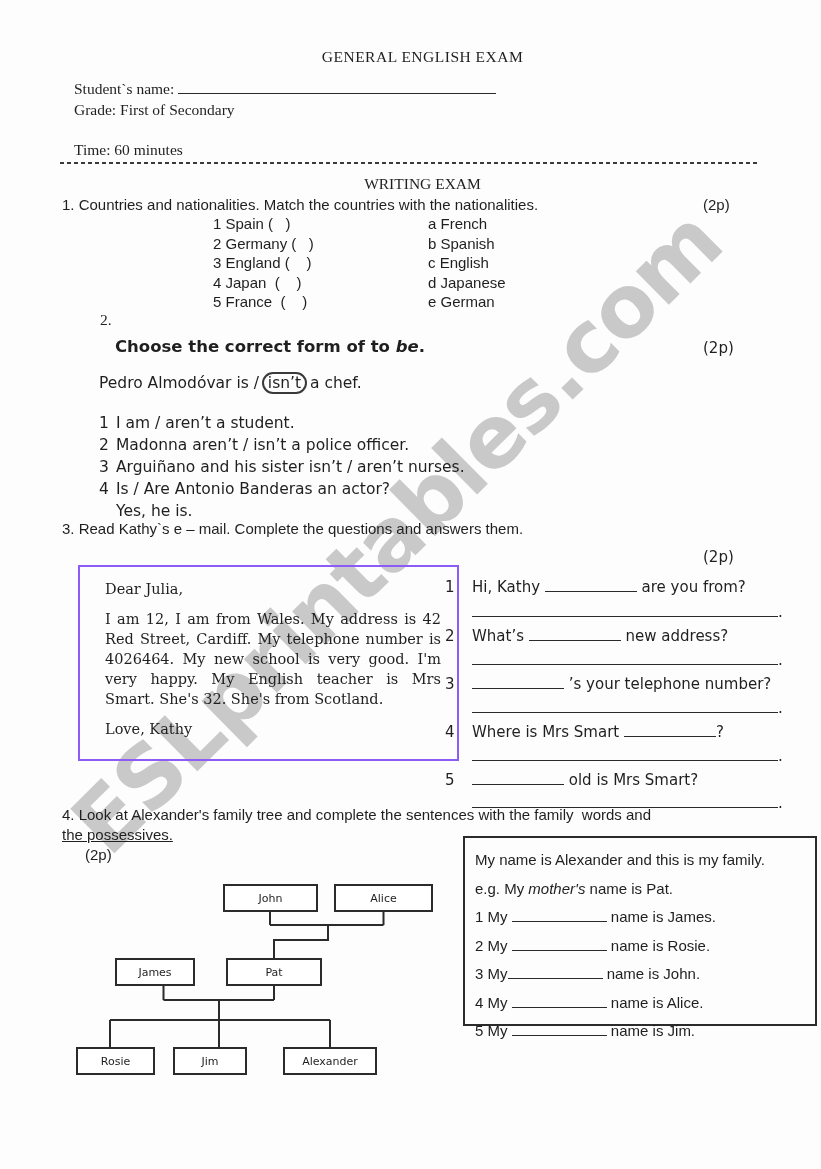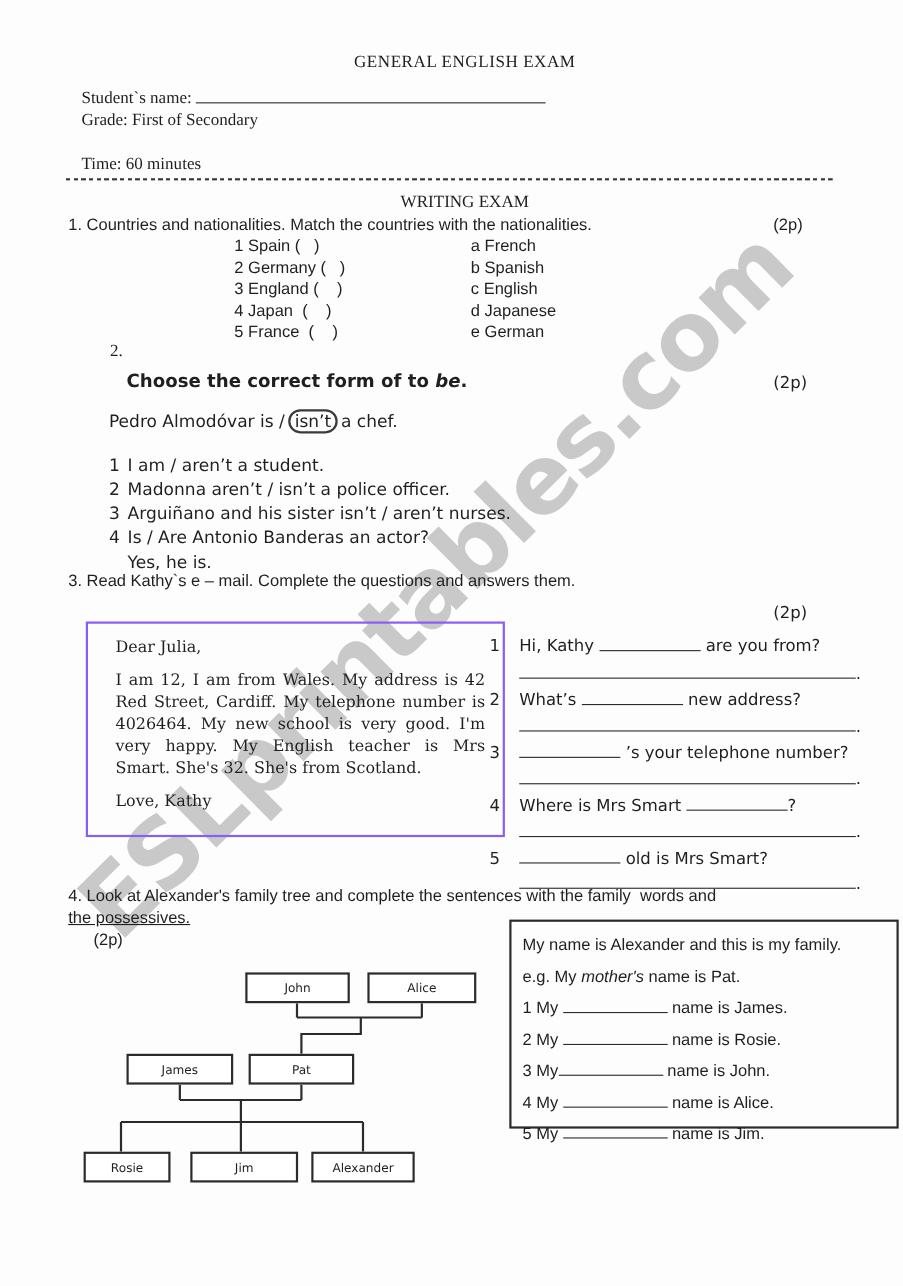--- a/index.html
+++ b/index.html
@@ -129,24 +129,24 @@
     <div class="abs sans" style="left:62px;top:806px;white-space:pre;">4. Look at Alexander's family tree and complete the sentences with the family  words and</div>
     <div class="abs sans" style="left:62px;top:826px;text-decoration:underline;">the possessives.</div>
     <div class="abs sans pts" style="left:85px;top:846px;">(2p)</div>
 
     <div class="abs treewrap">
       <svg width="400" height="205" viewBox="0 0 400 205" style="position:absolute;left:0;top:0;">
         <path d="M210 35 V48 M323.5 35 V48 M210 48 H323.5 M268 48 V63 H214 V81 M103.5 109 V123 M214 109 V123 M103.5 123 H214 M159 123 V170 M50 143 H270 M50 143 V170 M270 143 V170" fill="none" stroke="#2b2b2b" stroke-width="2"></path>
       </svg>
       <div class="tbox" style="left:163px;top:7px;width:95px;">John</div>
       <div class="tbox" style="left:274px;top:7px;width:99px;">Alice</div>
-      <div class="tbox" style="left:55px;top:81px;width:97px;">James</div>
+      <div class="tbox" style="left:55px;top:81px;width:80px;">James</div>
       <div class="tbox" style="left:166px;top:81px;width:96px;">Pat</div>
       <div class="tbox" style="left:16px;top:170px;width:79px;">Rosie</div>
-      <div class="tbox" style="left:113px;top:170px;width:98px;">Jim</div>
+      <div class="tbox" style="left:113px;top:170px;width:74px;">Jim</div>
       <div class="tbox" style="left:223px;top:170px;width:94px;">Alexander</div>
     </div>
 
     <div class="abs sentbox sans">
       <div>My name is Alexander and this is my family.</div>
       <div><span>e.g. My </span><span class="i">mother's</span><span> name is Pat.</span></div>
       <div><span>1 My </span><span class="blank w95"></span><span> name is James.</span></div>
       <div><span>2 My </span><span class="blank w95"></span><span> name is Rosie.</span></div>
       <div><span>3 My</span><span class="blank w95"></span><span> name is John.</span></div>
       <div><span>4 My </span><span class="blank w95"></span><span> name is Alice.</span></div>

